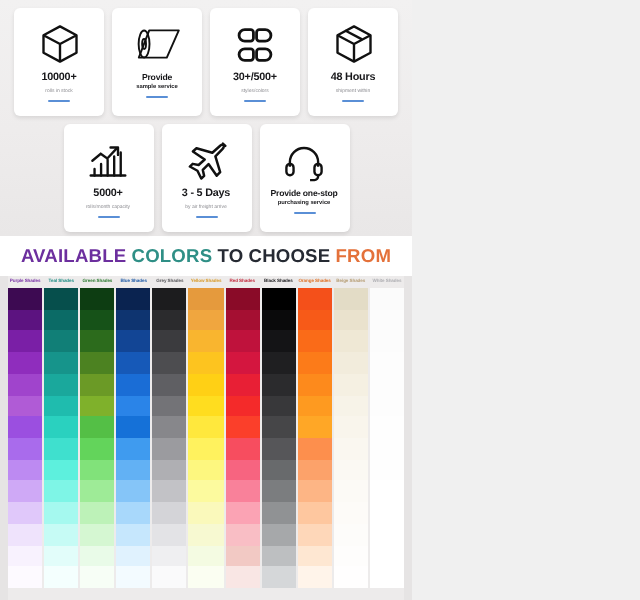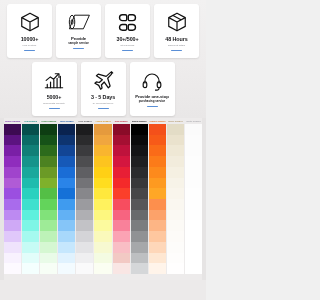--- a/index.html
+++ b/index.html
@@ -173,20 +173,25 @@
             <path d="M19.7 18.8v.6a2 2 0 0 1-2 2h-2.4"></path>
           </svg>
         </div>
         <div class="big two">Provide one-stop</div>
         <div class="sub bold">purchasing service</div>
         <div class="bar"></div>
       </div>
     </div>
   </div>
 
+  <div class="headline-wrap">
+    <div class="headline">
+      <span class="w-available">AVAILABLE</span><span class="w-colors">COLORS</span><span class="w-to">TO</span><span class="w-choose">CHOOSE</span><span class="w-from">FROM</span>
+    </div>
+  </div>
 
   <div class="palette" id="palette">
     <div class="palette-edge l"></div>
     <div class="palette-edge r"></div>
   <div class="col">
         <div class="col-label" style="color: rgb(123, 52, 168);">Purple Shades</div>
         <div class="swatches">
           <div class="sw" style="background: rgb(61, 10, 82);"></div>
           <div class="sw" style="background: rgb(92, 19, 128);"></div>
           <div class="sw" style="background: rgb(122, 31, 166);"></div>

